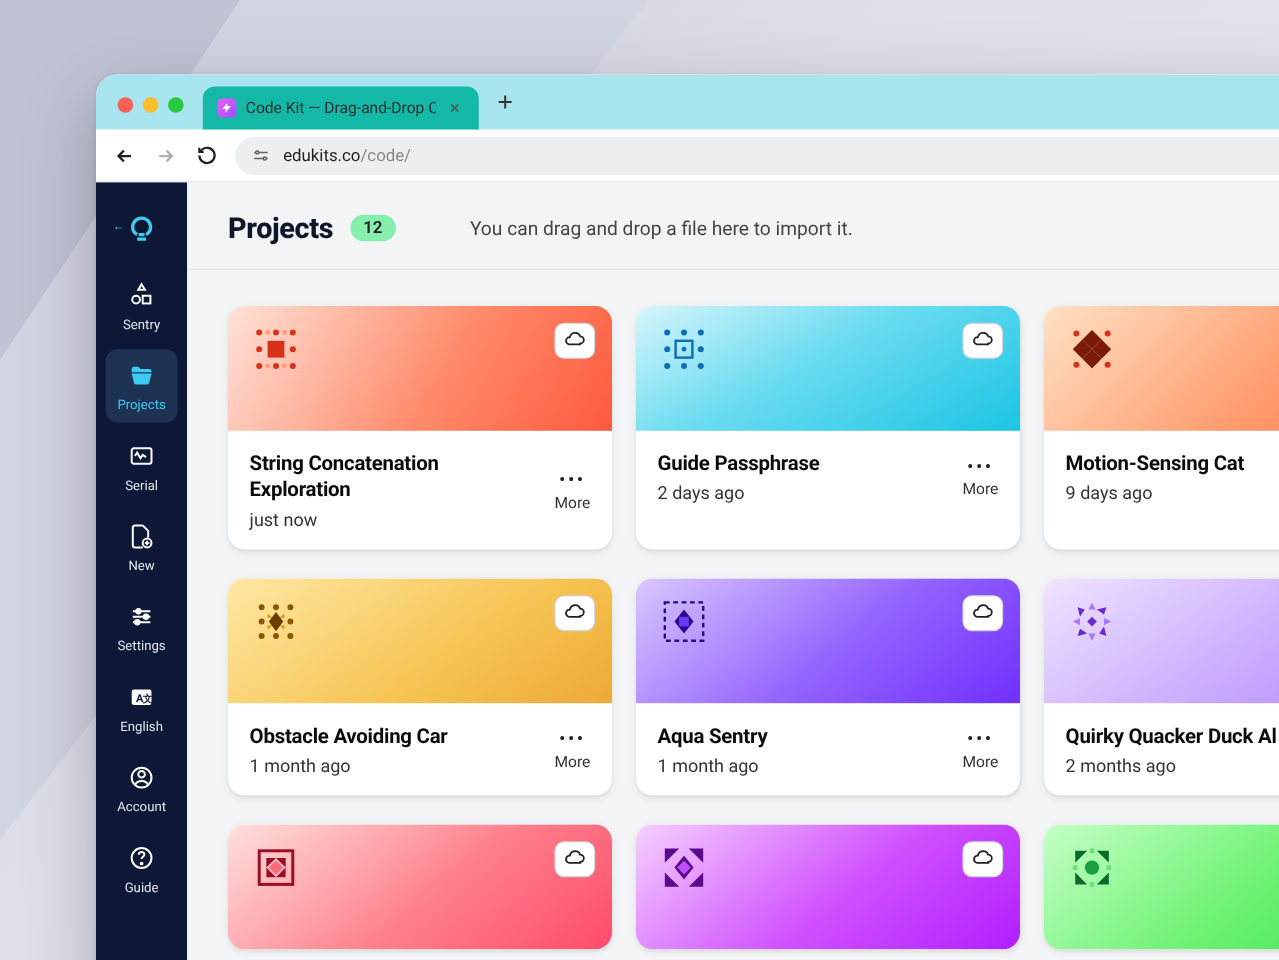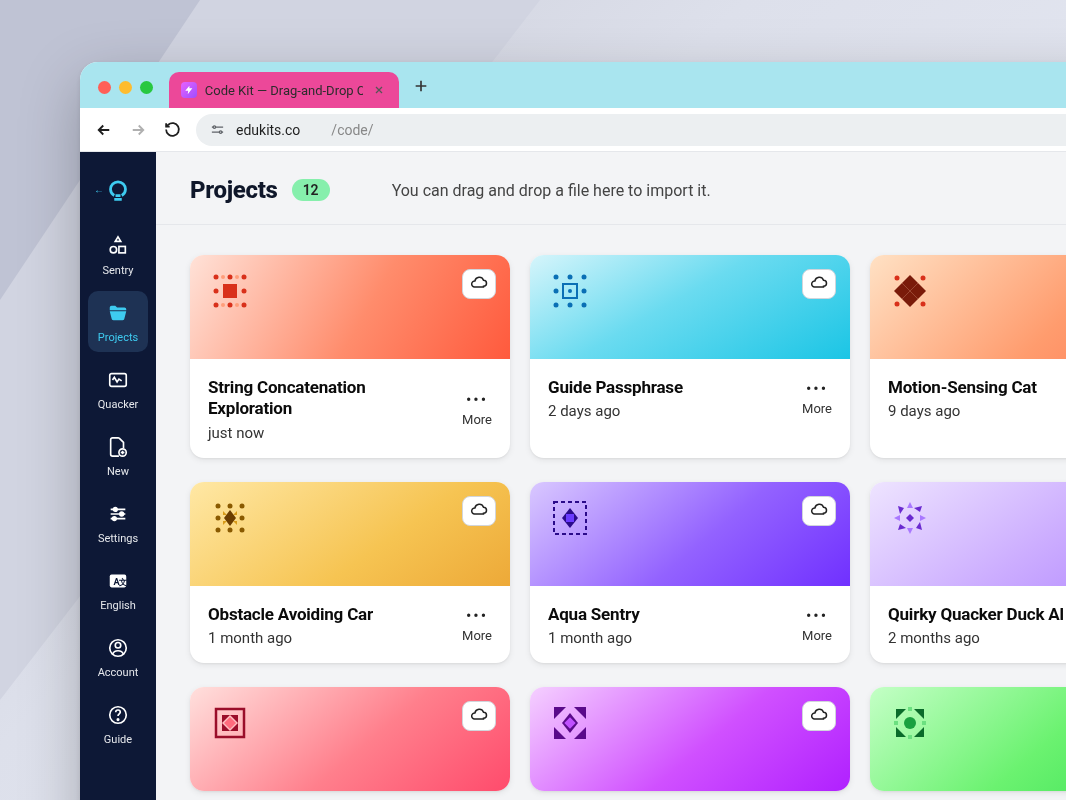--- a/index.html
+++ b/index.html
@@ -37,21 +37,21 @@
     align-items: flex-end;
     padding-left: 18px;
     gap: 8px;
   }
   .traffic { display: flex; gap: 8px; align-items: center; padding-bottom: 14px; margin-right: 8px; }
   .tl { width: 13px; height: 13px; border-radius: 50%; }
   .tl.red { background:#ff5f57; }
   .tl.yel { background:#febc2e; }
   .tl.grn { background:#28c840; }
   .tab {
-    background: #ec4899;
+    background: #14b8a6;
     border-radius: 10px 10px 0 0;
     height: 36px;
     display: flex;
     align-items: center;
     padding: 0 12px;
     gap: 8px;
     font-size: 13px;
     color: #2c2c2c;
     max-width: 230px;
   }
@@ -83,21 +83,21 @@
     border-radius:16px;
     display:flex;
     align-items:center;
     padding:0 14px;
     gap:10px;
     font-size:14px;
     color:#1f1f1f;
   }
   .url-box .tune { width:16px;height:16px; color:#5f6368;}
   .url-domain { color:#1f1f1f; }
-  .url-path { color:#888;margin-left:31px; }
+  .url-path { color:#888; }
   
   .app {
     display:flex;
     height: calc(100% - 90px);
   }
   .sidebar {
     width: 76px;
     background:#0d1836;
     display:flex;
     flex-direction:column;
@@ -309,21 +309,21 @@
         <span>Projects</span>
       </div>
 
       <div class="side-item">
         <span class="side-ico">
           <svg width="22" height="22" viewBox="0 0 24 24" fill="none" stroke="white" stroke-width="1.8">
               <rect x="3" y="5" width="18" height="14" rx="2"></rect>
               <path d="M6 12l2-3 3 5 2-3 3 2"></path>
             </svg>
         </span>
-        <span>Quacker</span>
+        <span>Serial</span>
       </div>
 
       <div class="side-item">
         <span class="side-ico">
           <svg width="22" height="22" viewBox="0 0 24 24" fill="none" stroke="white" stroke-width="1.8">
               <path d="M13 2H6a2 2 0 00-2 2v16a2 2 0 002 2h7"></path>
               <path d="M13 2l5 5v6"></path>
               <circle cx="17" cy="18" r="4"></circle>
               <path d="M17 16v4M15 18h4"></path>
             </svg>

